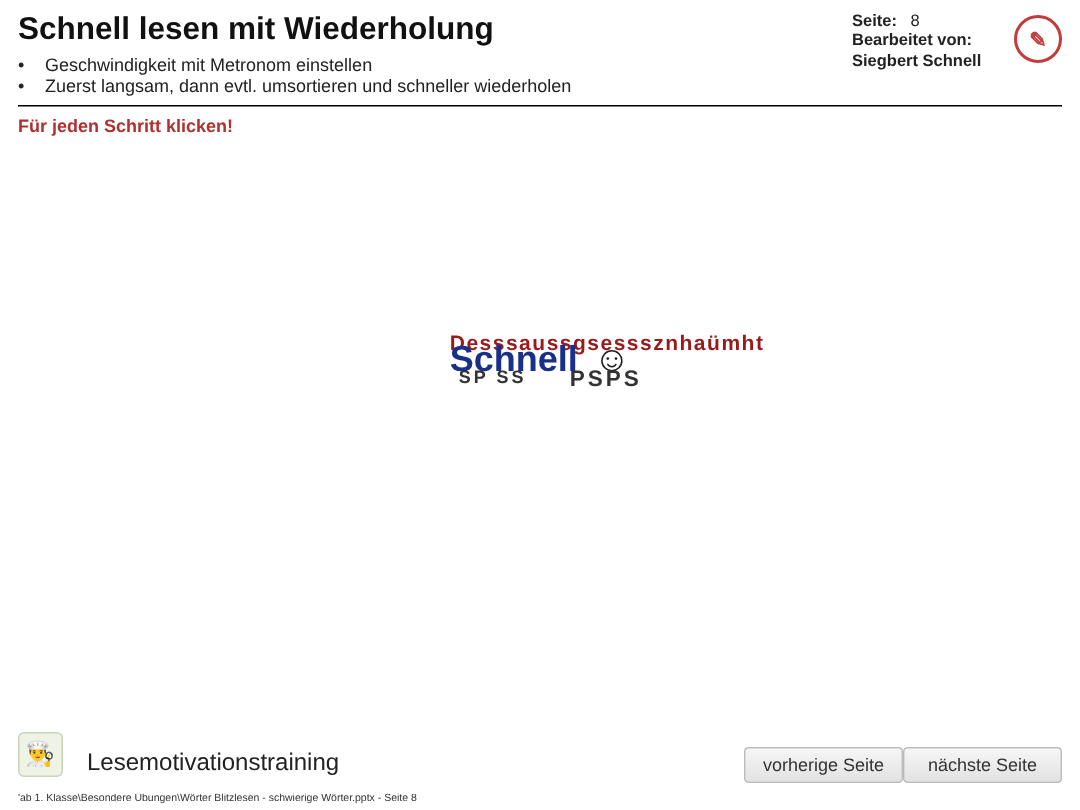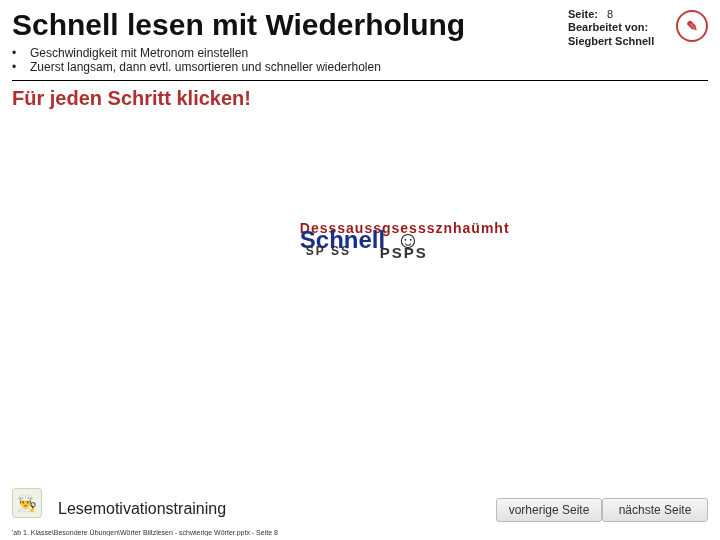--- a/index.html
+++ b/index.html
@@ -11,21 +11,21 @@
     position: relative;
     overflow: hidden;
   }
   .header {
     display: flex;
     justify-content: space-between;
     padding: 8px 12px 0 12px;
   }
   .header-left { flex: 1; }
   .title {
-    font-size: 30px;
+    font-size: 21px;
     font-weight: bold;
     color: #111;
   }
   .bullets {
     margin-top: 4px;
     font-size: 12px;
     color: #222;
   }
   .bullet-row { display: flex; gap: 10px; }
   .bullet-mark { width: 8px; }
@@ -53,21 +53,21 @@
     font-size: 14px;
     color: #c33c3c;
     font-weight: bold;
   }
   .divider {
     border: none;
     border-top: 1px solid #000;
     margin: 6px 12px 0 12px;
   }
   .instruction {
-    font-size: 20px;
+    font-size: 12px;
     font-weight: bold;
     color: #b03030;
     padding: 6px 12px;
   }
   .center-word-wrap {
     position: absolute;
     top: 190px;
     left: 0;
     width: 100%;
     text-align: center;

